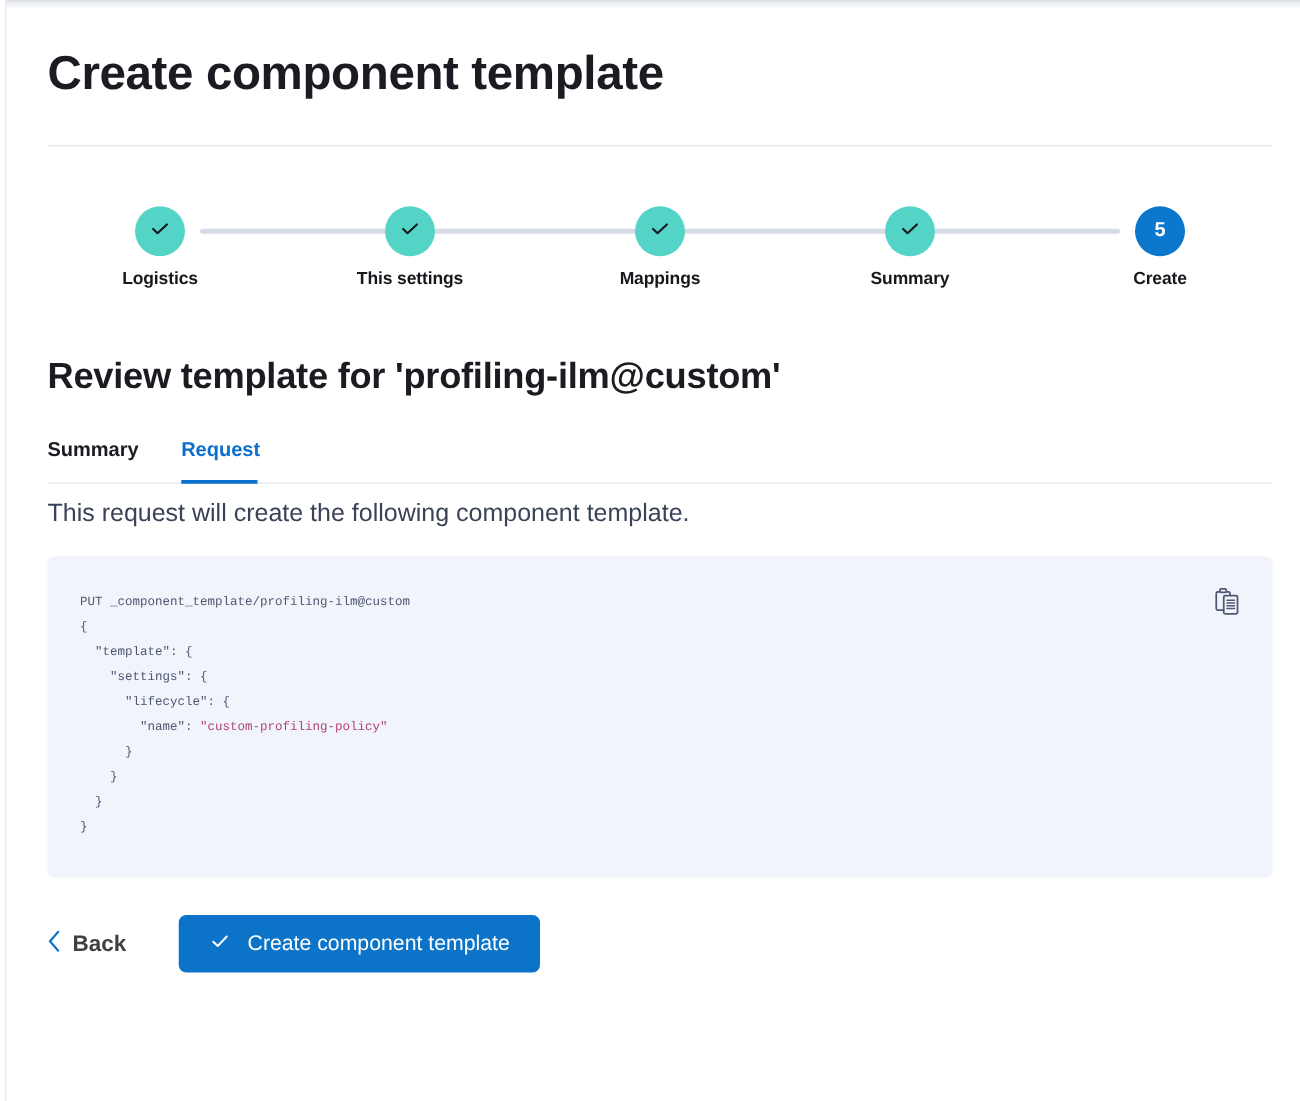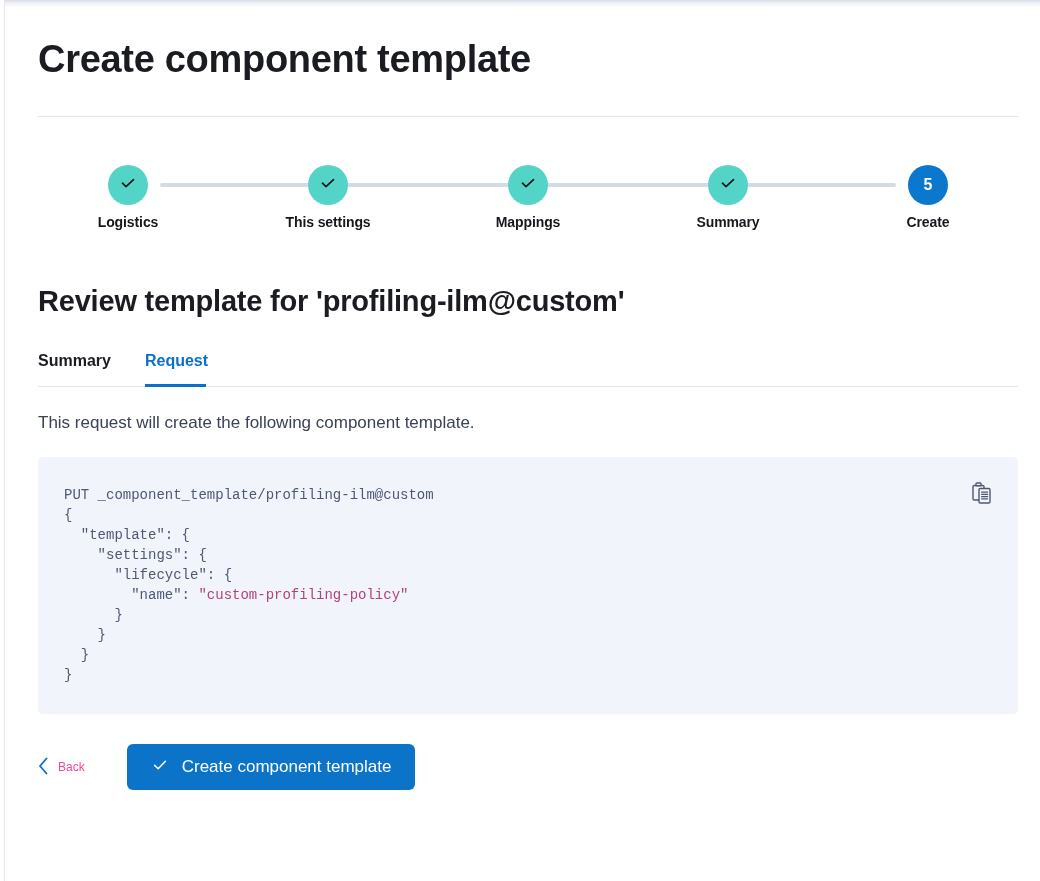--- a/index.html
+++ b/index.html
@@ -164,41 +164,41 @@
     position: absolute;
     left: 0;
     right: 18px;
     bottom: -1px;
     height: 3px;
     background: #0b6fce;
   }
 
   
   .description {
-    margin-top: 24px;
-    font-size: 17px;
+    margin-top: 12px;
+    font-size: 20px;
     line-height: 24px;
     color: #3a4257;
   }
 
   
   .code-wrap {
     position: relative;
     margin-top: 22px;
     width: 980px;
     height: 257px;
     background: #f1f4fa;
     border-radius: 5px;
     overflow: hidden;
   }
   .code-block {
     margin: 0;
     padding: 28px 60px 20px 26px;
     font-family: "Liberation Mono", "DejaVu Sans Mono", monospace;
-    font-size: 14px;
+    font-size: 10px;
     line-height: 20px;
     color: #4f5873;
     white-space: pre;
   }
   .code-block .tok-str { color: #b0447a; }
   .copy-btn {
     position: absolute;
     top: 22px;
     right: 22px;
     width: 28px;
@@ -216,23 +216,23 @@
   .actions {
     margin-top: 30px;
     display: flex;
     align-items: center;
     gap: 42px;
   }
   .back-link {
     display: flex;
     align-items: center;
     gap: 9px;
-    color: #ec4899;
-    font-size: 12px;
-    font-weight: 400;
+    color: #404040;
+    font-size: 18px;
+    font-weight: 700;
     background: none;
     border: none;
     cursor: pointer;
     font-family: inherit;
     padding: 0;
   }
   .primary-btn {
     display: flex;
     align-items: center;
     gap: 13px;

